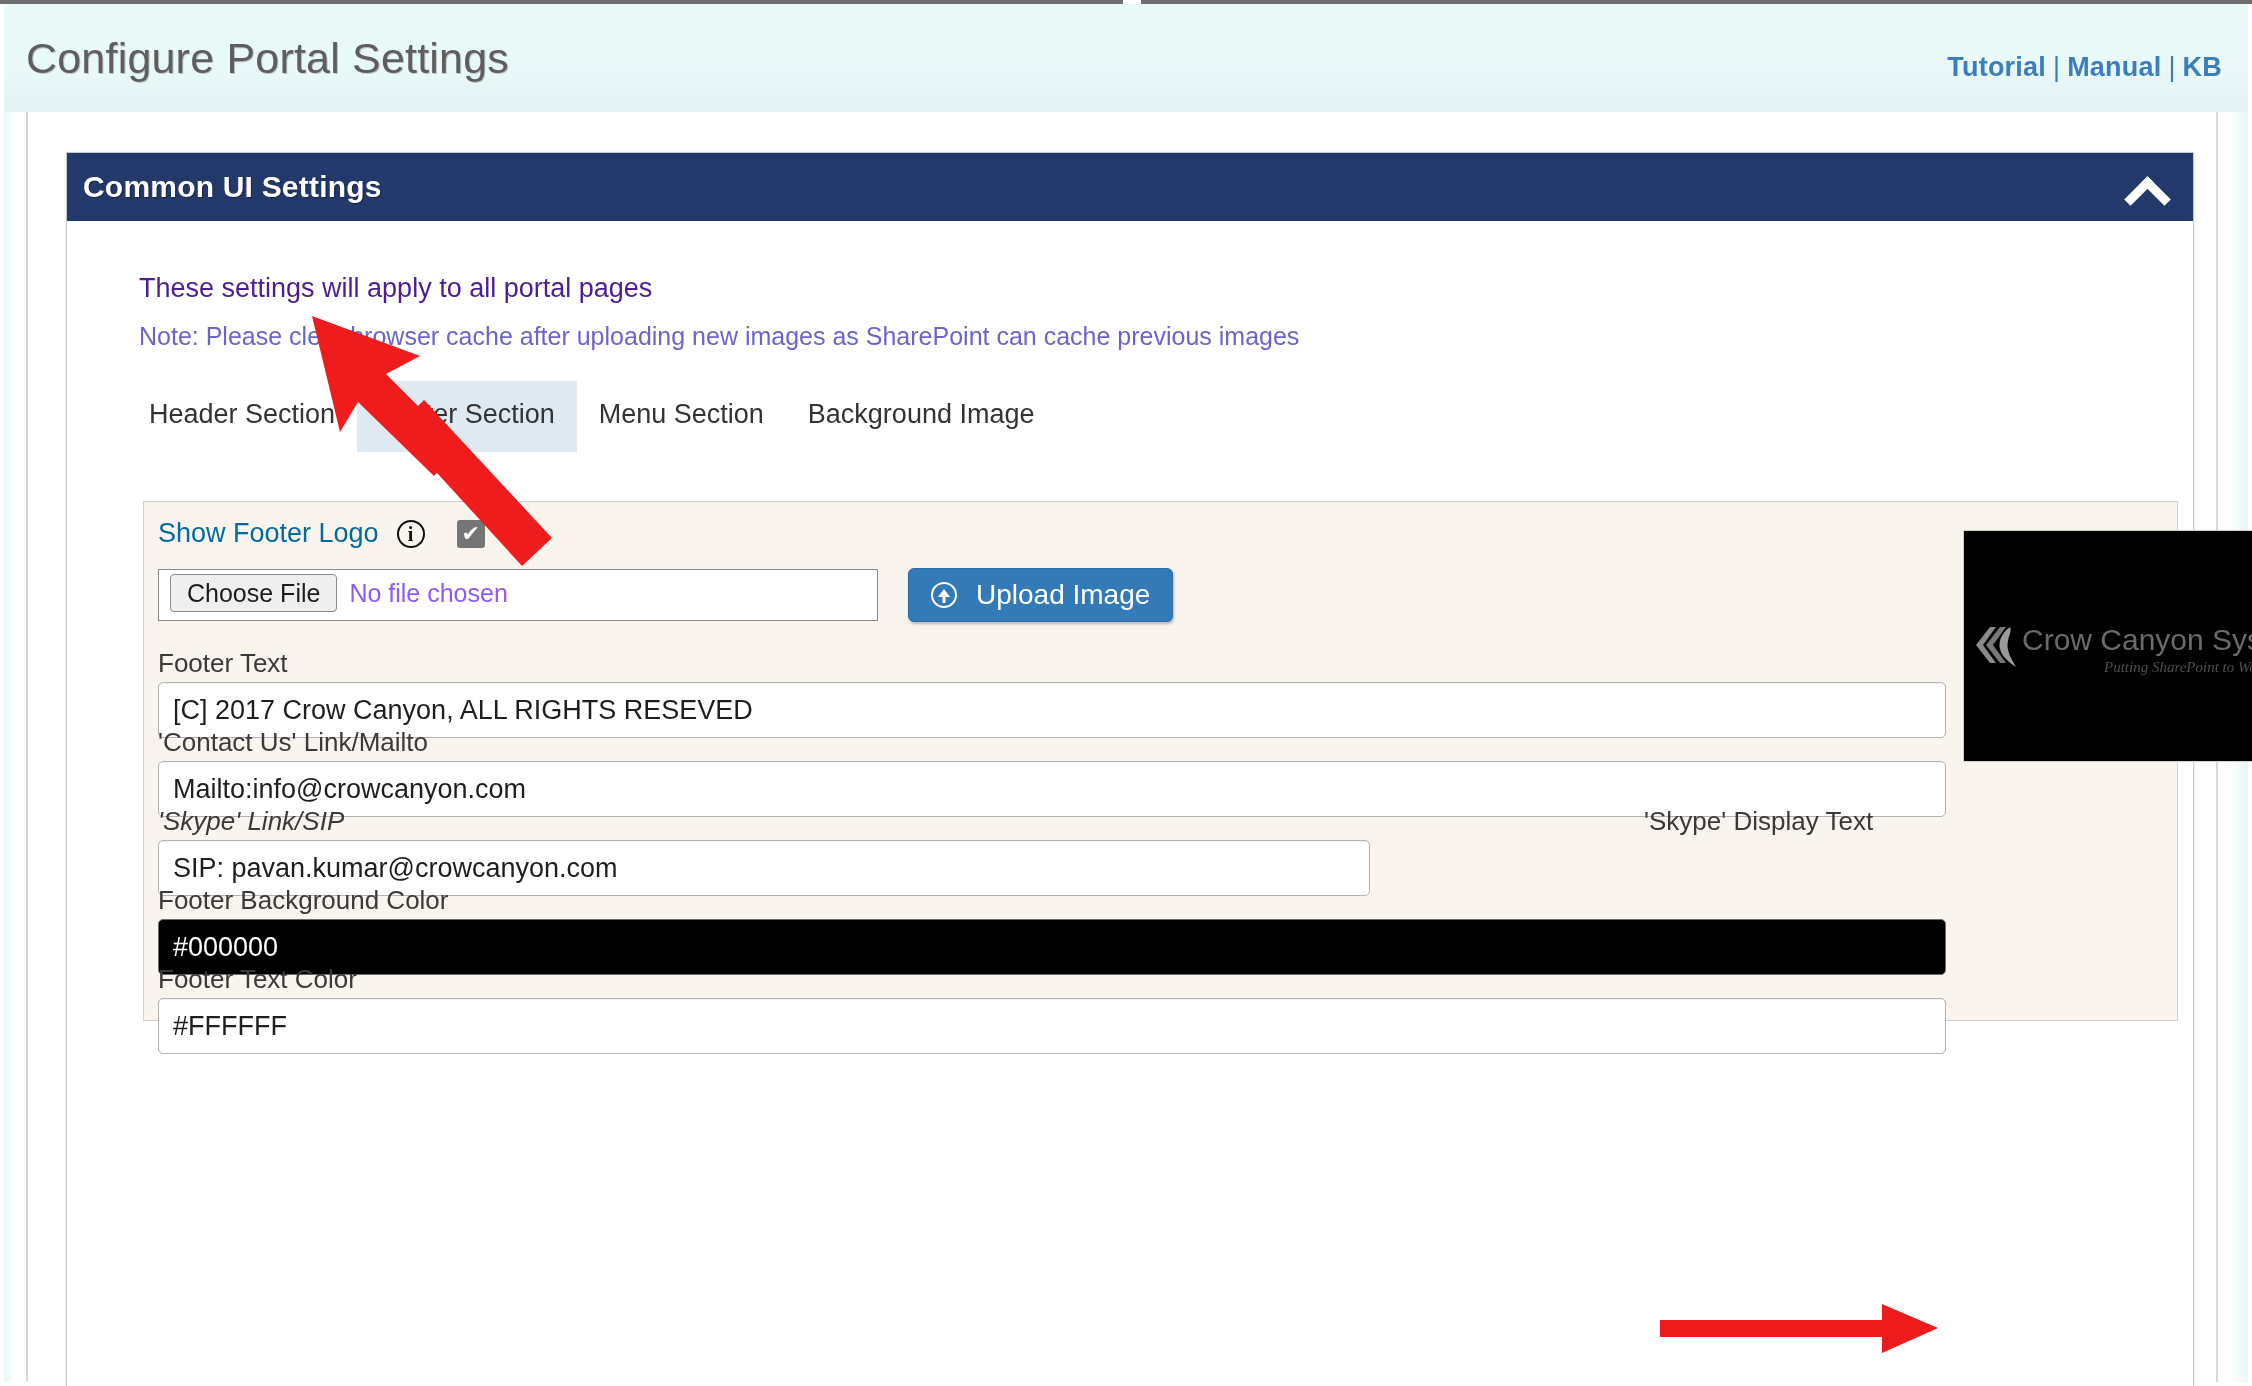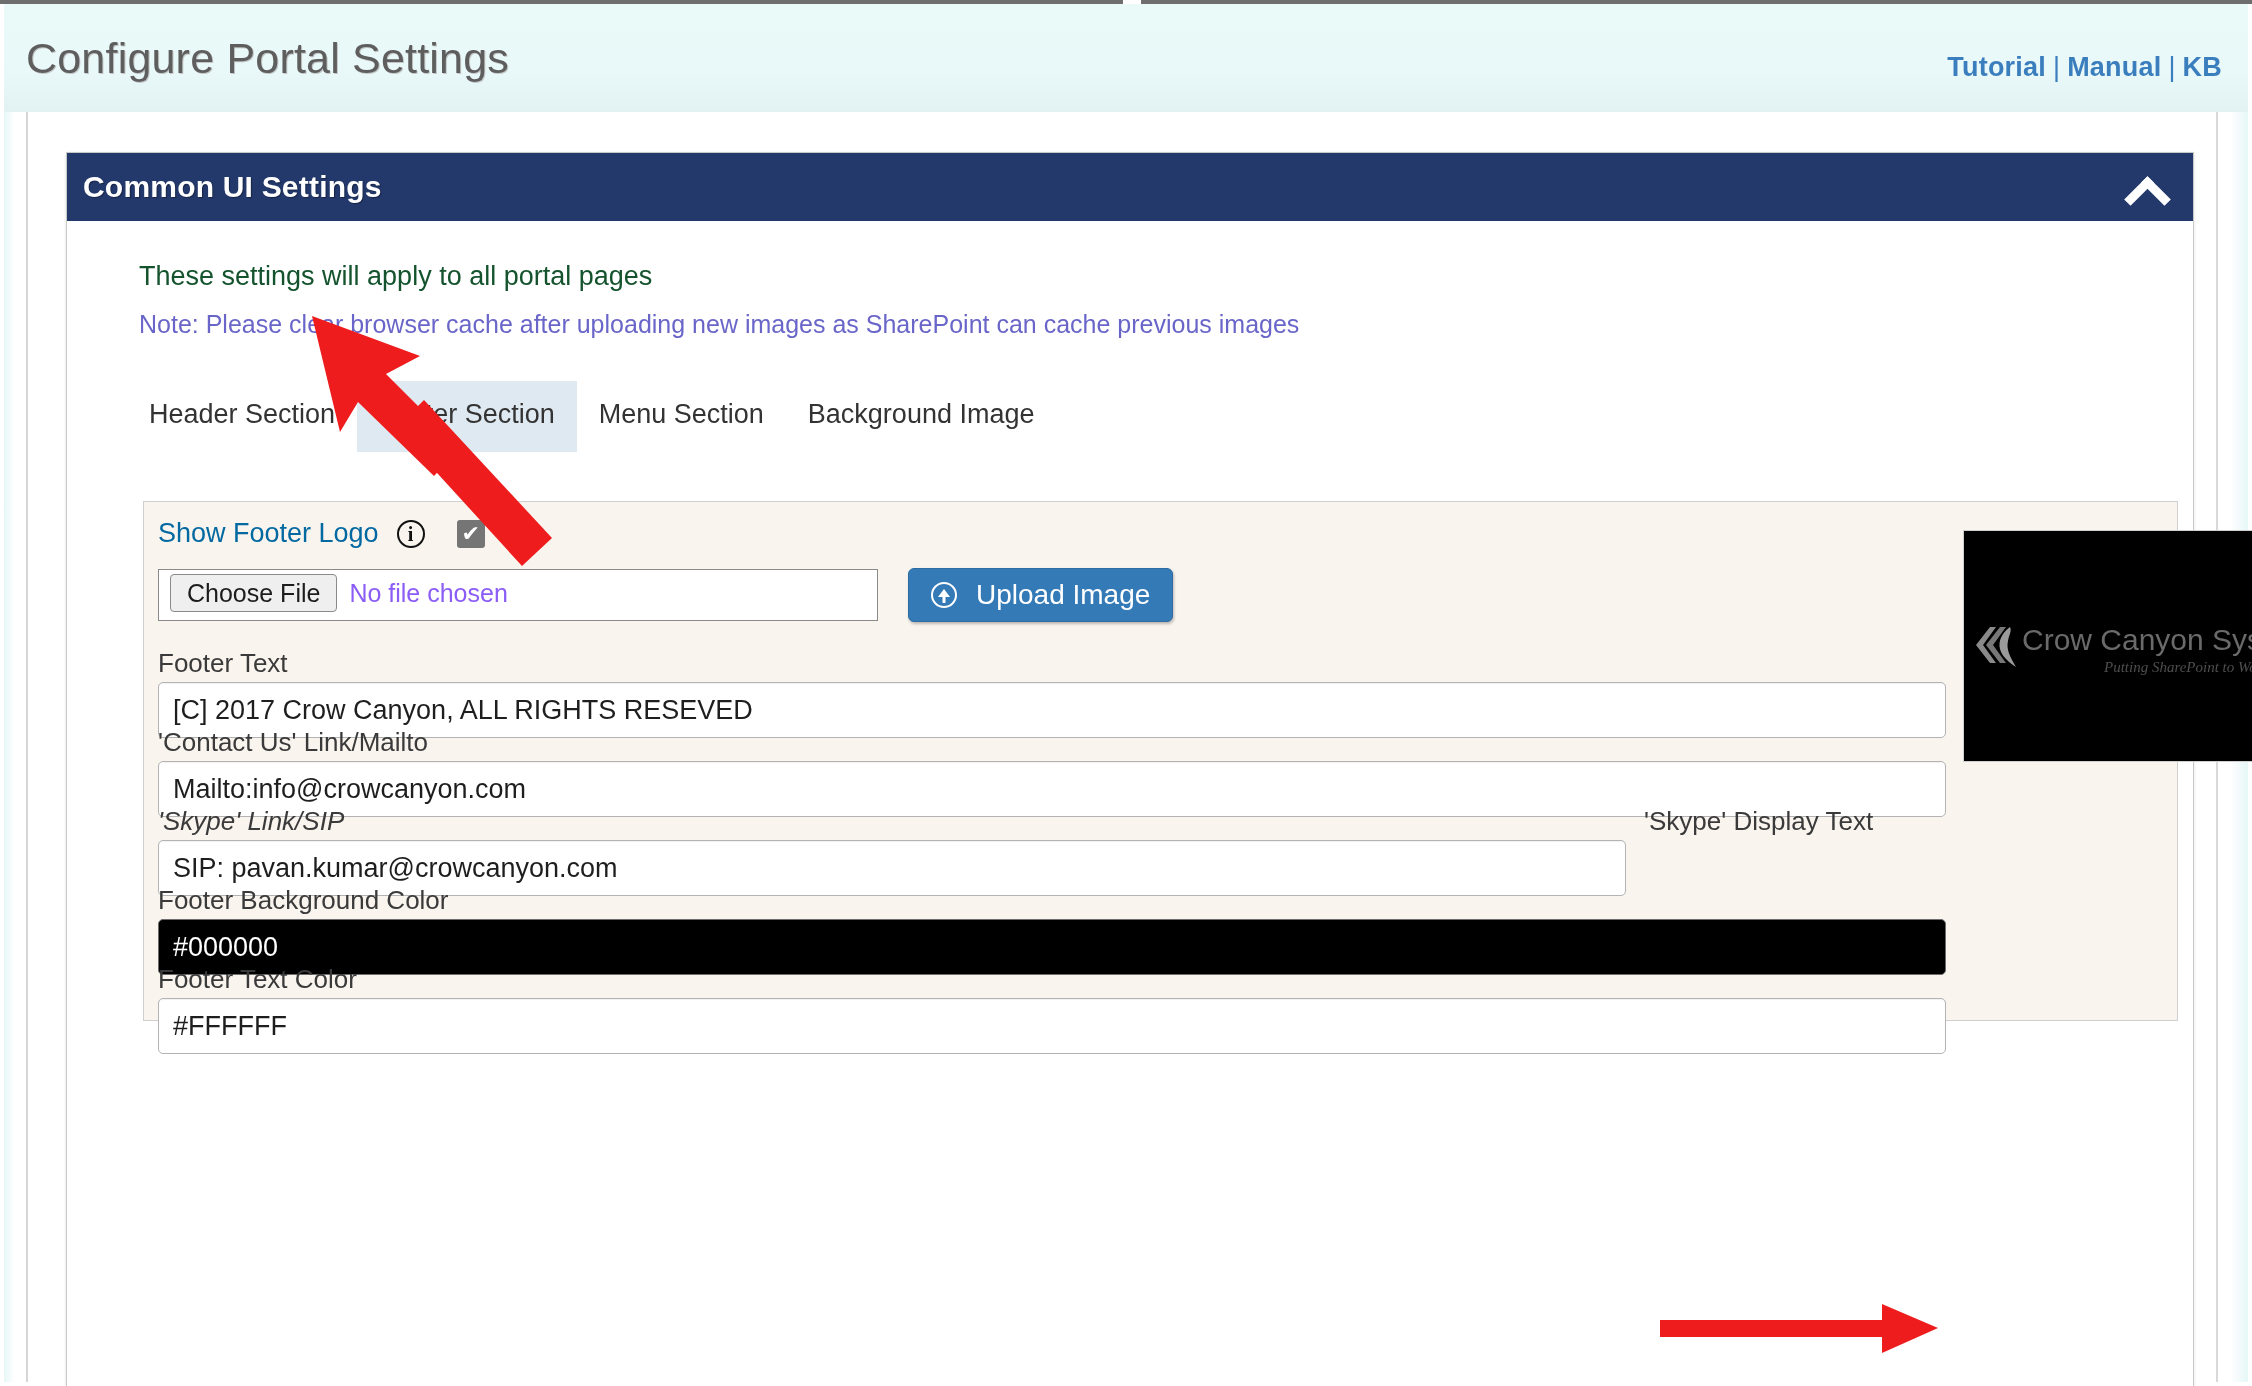--- a/index.html
+++ b/index.html
@@ -101,22 +101,22 @@
     position: absolute; left: 6px; top: 11px;
     width: 24px; height: 24px;
     border-top: 9px solid #ffffff;
     border-left: 9px solid #ffffff;
     transform: rotate(45deg);
   }
 
   .card-inner { padding: 28px 0 0 0; position: relative; }
 
   .intro {
-    margin: 12px 0 0 72px;
-    font-size: 27px; color: #14532d; font-weight: 400;
+    margin: 24px 0 0 72px;
+    font-size: 27px; color: #4c1d95; font-weight: 400;
   }
   .note {
     margin: 18px 0 0 72px;
     font-size: 25px; color: #6a66c9; font-weight: 400;
   }
 
   
   .tabs {
     position: absolute; left: 60px; top: 228px;
     display: flex; align-items: stretch;
@@ -302,21 +302,21 @@
         </div>
       </div>
 
       <div class="field-label" style="left:14px; top:146px;">Footer Text</div>
       <div class="text-field" style="left:14px; top:180px; width:1788px;">[C] 2017 Crow Canyon, ALL RIGHTS RESEVED</div>
 
       <div class="field-label" style="left:14px; top:225px;">'Contact Us' Link/Mailto</div>
       <div class="text-field" style="left:14px; top:259px; width:1788px;">Mailto:info@crowcanyon.com</div>
 
       <div class="field-label" style="left:14px; top:304px;font-style:italic;">'Skype' Link/SIP</div>
-      <div class="text-field" style="left:14px; top:338px; width:1468px;">SIP: pavan.kumar@crowcanyon.com</div>
+      <div class="text-field" style="left:14px; top:338px; width:1212px;">SIP: pavan.kumar@crowcanyon.com</div>
 
       <div class="field-label" style="left:1500px; top:304px;">'Skype' Display Text</div>
 
       <div class="field-label" style="left:14px; top:383px;">Footer Background Color</div>
       <div class="text-field dark" style="left:14px; top:417px; width:1788px;">#000000</div>
 
       <div class="field-label" style="left:14px; top:462px;">Footer Text Color</div>
       <div class="text-field" style="left:14px; top:496px; width:1788px;">#FFFFFF</div>
 
       <div class="logo-preview">

